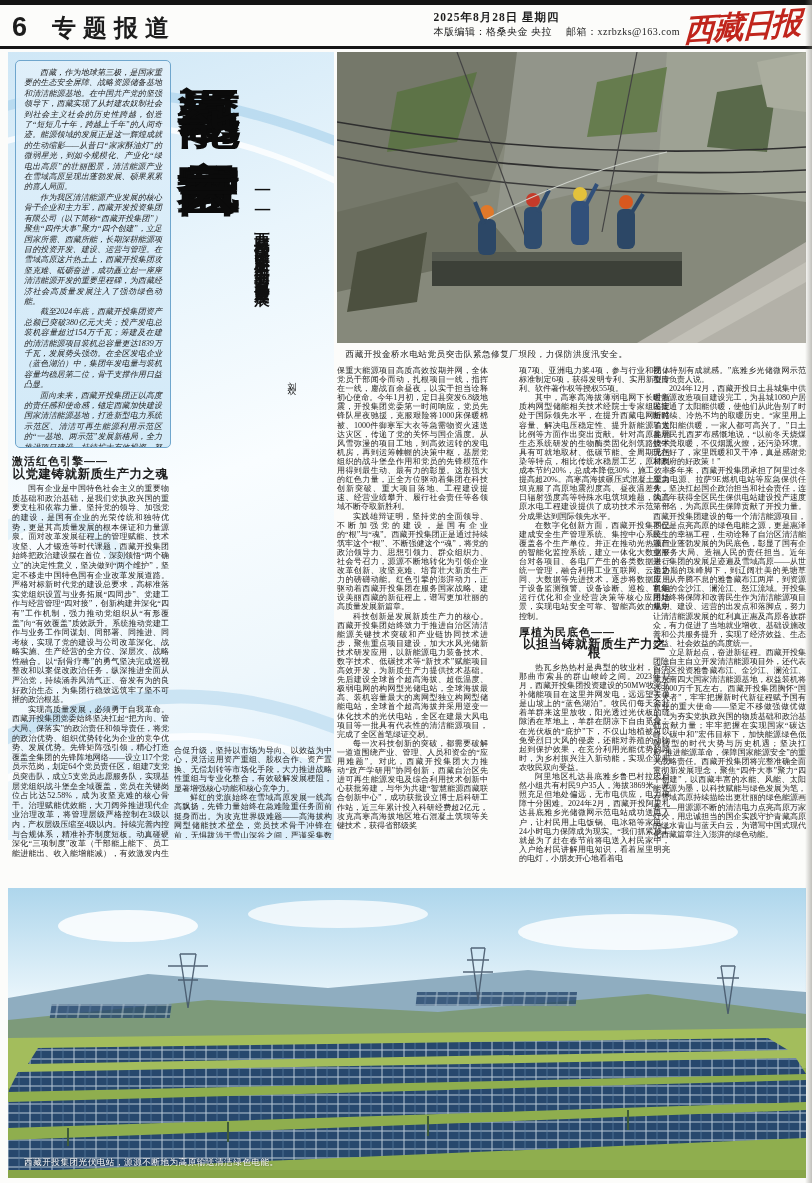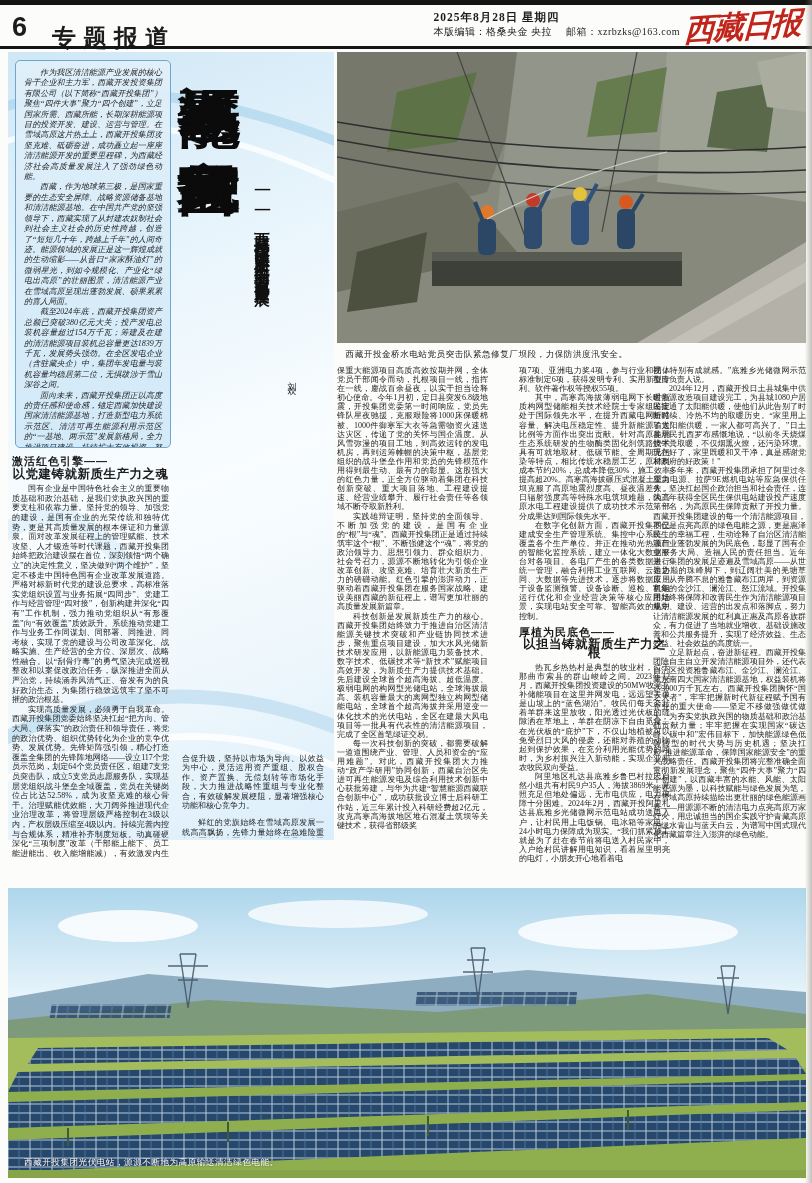--- a/index.html
+++ b/index.html
@@ -6,21 +6,21 @@
   .page{position:relative;width:812px;height:1183px;margin:0 auto;background:#fcfcfa;
         font-family:"Liberation Serif","DejaVu Serif",serif;color:#1c1c1c;overflow:hidden;}
   .top-strip{position:absolute;left:0;top:0;width:812px;height:5px;background:#141414;}
   .scan-edge{position:absolute;right:0;top:0;width:7px;height:100%;
              background:linear-gradient(to right,rgba(0,0,0,0),rgba(120,118,110,.45));pointer-events:none;}
 
   
   .header{position:absolute;left:10px;top:10px;width:792px;height:34px;}
   .page-num{position:absolute;left:2px;top:2px;font-size:27px;font-weight:700;
             font-family:"Liberation Sans","DejaVu Sans",sans-serif;}
-  .section-name{position:absolute;left:42px;top:12px;font-size:24px;font-weight:700;letter-spacing:7px;
+  .section-name{position:absolute;left:42px;top:2px;font-size:24px;font-weight:700;letter-spacing:7px;
             font-family:"Liberation Sans","DejaVu Sans",sans-serif;}
   .hdr-right{position:absolute;right:122px;top:0;}
   .date-line{font-size:11.5px;font-weight:700;letter-spacing:1px;}
   .editor-line{font-size:10px;letter-spacing:.5px;}
   .editor-line .gap{display:inline-block;width:14px;}
   .masthead{position:absolute;right:0;top:-4px;width:118px;font-size:31px;font-weight:900;color:#c0251c;
             font-family:"Liberation Serif","DejaVu Serif",serif;font-style:italic;
             transform:rotate(-4deg) skewX(-6deg);letter-spacing:-2px;white-space:nowrap;}
   .header-rule{position:absolute;left:0;top:46px;width:812px;height:3px;background:#161616;}
 
@@ -53,21 +53,21 @@
   .main-title{position:absolute;left:6px;top:2px;height:712px;writing-mode:vertical-rl;text-orientation:upright;
       font-family:"Liberation Sans","DejaVu Sans",sans-serif;font-weight:900;font-size:41px;line-height:1;
       letter-spacing:3px;color:#0b0b0b;transform:scaleX(1.52);transform-origin:0 0;white-space:pre;}
   .sub-title{position:absolute;left:79px;top:128px;height:512px;writing-mode:vertical-rl;text-orientation:upright;
       font-family:"Liberation Sans","DejaVu Sans",sans-serif;font-weight:700;font-size:15.5px;
       letter-spacing:3px;color:#111;}
   .byline{position:absolute;left:113px;top:322px;writing-mode:vertical-rl;text-orientation:upright;
       font-size:9px;letter-spacing:5px;color:#222;}
   .headline-foot{position:absolute;left:2px;top:694px;width:158px;height:92px;
       font-size:8px;line-height:9.4px;text-align:justify;overflow:hidden;}
-  .headline-foot p{margin:8px;text-indent:2em;}
+  .headline-foot p{margin:0;text-indent:2em;}
   .headline-foot p.noindent{text-indent:0;}
 
   
   .photo-top{position:absolute;left:337px;top:52px;width:469px;height:291px;overflow:hidden;background:#8d9083;}
   .photo-top-caption{position:absolute;left:337px;top:349px;width:469px;font-size:8.6px;font-weight:400;
       text-indent:1em;letter-spacing:.5px;}
   .photo-bottom{position:absolute;left:8px;top:888px;width:798px;height:290px;overflow:hidden;background:#9cb85e;}
   .photo-bottom-caption{position:absolute;left:16px;bottom:9px;color:#ffffff;font-size:8.6px;
       letter-spacing:.5px;text-shadow:0 0 2px rgba(0,0,0,.55);}
 </style>
@@ -95,23 +95,23 @@
     <svg width="326" height="788" viewBox="0 0 326 788">
       <path d="M-20,60 Q120,10 330,90" fill="none" stroke="#aed4ec" stroke-width="10" opacity=".7"></path>
       <path d="M-20,95 Q140,40 330,130" fill="none" stroke="#ffffff" stroke-width="6" opacity=".8"></path>
       <path d="M-30,700 Q150,600 340,680" fill="none" stroke="#bcdcf0" stroke-width="14" opacity=".7"></path>
       <path d="M-30,740 Q170,640 340,720" fill="none" stroke="#ffffff" stroke-width="7" opacity=".8"></path>
       <path d="M-30,500 Q60,420 120,520" fill="none" stroke="#d7ecf8" stroke-width="18" opacity=".6"></path>
     </svg>
   </div>
 
   <div class="intro-box">
+    <p>西藏，作为地球第三极，是国家重要的生态安全屏障、战略资源储备基地和清洁能源基地。在中国共产党的坚强领导下，西藏实现了从封建农奴制社会到社会主义社会的历史性跨越，创造了“短短几十年，跨越上千年”的人间奇迹。能源领域的发展正是这一辉煌成就的生动缩影——从昔日“家家酥油灯”的微弱星光，到如今规模化、产业化“绿电出高原”的壮丽图景，清洁能源产业在雪域高原呈现出蓬勃发展、硕果累累的喜人局面。</p>
     <p>作为我区清洁能源产业发展的核心骨干企业和主力军，西藏开发投资集团有限公司（以下简称“西藏开投集团”）聚焦“四件大事”聚力“四个创建”，立足国家所需、西藏所能，长期深耕能源项目的投资开发、建设、运营与管理。在雪域高原这片热土上，西藏开投集团攻坚克难、砥砺奋进，成功矗立起一座座清洁能源开发的重要里程碑，为西藏经济社会高质量发展注入了强劲绿色动能。</p>
-    <p>西藏，作为地球第三极，是国家重要的生态安全屏障、战略资源储备基地和清洁能源基地。在中国共产党的坚强领导下，西藏实现了从封建农奴制社会到社会主义社会的历史性跨越，创造了“短短几十年，跨越上千年”的人间奇迹。能源领域的发展正是这一辉煌成就的生动缩影——从昔日“家家酥油灯”的微弱星光，到如今规模化、产业化“绿电出高原”的壮丽图景，清洁能源产业在雪域高原呈现出蓬勃发展、硕果累累的喜人局面。</p>
-    <p>截至2024年底，西藏开投集团资产总额已突破380亿元大关；投产发电总装机容量超过154万千瓦；筹建及在建的清洁能源项目装机总容量更达1839万千瓦，发展势头强劲。在全区发电企业（含驻藏央企）中，集团年发电量与装机容量均稳居第二位，无惧跋涉于雪山深谷之间。</p>
+    <p>截至2024年底，西藏开投集团资产总额已突破380亿元大关；投产发电总装机容量超过154万千瓦；筹建及在建的清洁能源项目装机总容量更达1839万千瓦，发展势头强劲。在全区发电企业（蓝色湖泊）中，集团年发电量与装机容量均稳居第二位，骨干支撑作用日益凸显。</p>
     <p>面向未来，西藏开投集团正以高度的责任感和使命感，锚定西藏加快建设国家清洁能源基地，打造新型电力系统示范区、清洁可再生能源利用示范区的“一基地、两示范”发展新格局，全力推进项目建设，持续扩大有效投资，努力成为构建西藏清洁能源发展新格局的关键支撑力量和核心引擎，为筑牢国家生态安全屏障、保障国家能源安全、服务西藏长治久安和高质量发展作出新的更大贡献。</p>
   </div>
 
   <div class="newscol col1">
     <div class="sec-head">
       <span class="l1">激活红色引擎——</span>
       <span class="l2">以党建铸就新质生产力之魂</span>
     </div>
     <p>国有企业是中国特色社会主义的重要物质基础和政治基础，是我们党执政兴国的重要支柱和依靠力量。坚持党的领导、加强党的建设，是国有企业的光荣传统和独特优势，更是其高质量发展的根本保证和力量源泉。面对改革发展征程上的管理赋能、技术攻坚、人才锻造等时代课题，西藏开投集团始终把政治建设摆在首位，深刻领悟“两个确立”的决定性意义，坚决做到“两个维护”，坚定不移走中国特色国有企业改革发展道路。严格对标新时代党的建设总要求，高标准落实党组织设置与业务拓展“四同步”、党建工作与经营管理“四对接”，创新构建并深化“四有”工作机制，强力推动党组织从“有形覆盖”向“有效覆盖”质效跃升。系统推动党建工作与业务工作同谋划、同部署、同推进、同考核，实现了党的建设与公司改革深化、战略实施、生产经营的全方位、深层次、战略性融合。以“刮骨疗毒”的勇气坚决完成巡视整改和以案促改政治任务，纵深推进全面从严治党，持续涵养风清气正、奋发有为的良好政治生态，为集团行稳致远筑牢了坚不可摧的政治根基。</p>
     <p>实现高质量发展，必须勇于自我革命。西藏开投集团党委始终坚决扛起“把方向、管大局、保落实”的政治责任和领导责任，将党的政治优势、组织优势转化为企业的竞争优势、发展优势。先锋矩阵强引领，精心打造覆盖全集团的先锋阵地网络——设立117个党员示范岗，划定64个党员责任区，组建7支党员突击队，成立5支党员志愿服务队，实现基层党组织战斗堡垒全域覆盖，党员在关键岗位占比达52.58%，成为攻坚克难的核心骨干。治理赋能优效能，大刀阔斧推进现代企业治理改革，将管理层级严格控制在3级以内，产权层级压缩至4级以内。持续完善内控与合规体系，精准补齐制度短板。动真碰硬深化“三项制度”改革（干部能上能下、员工能进能出、收入能增能减），有效激发内生动力与全员活力。重组整</p>

